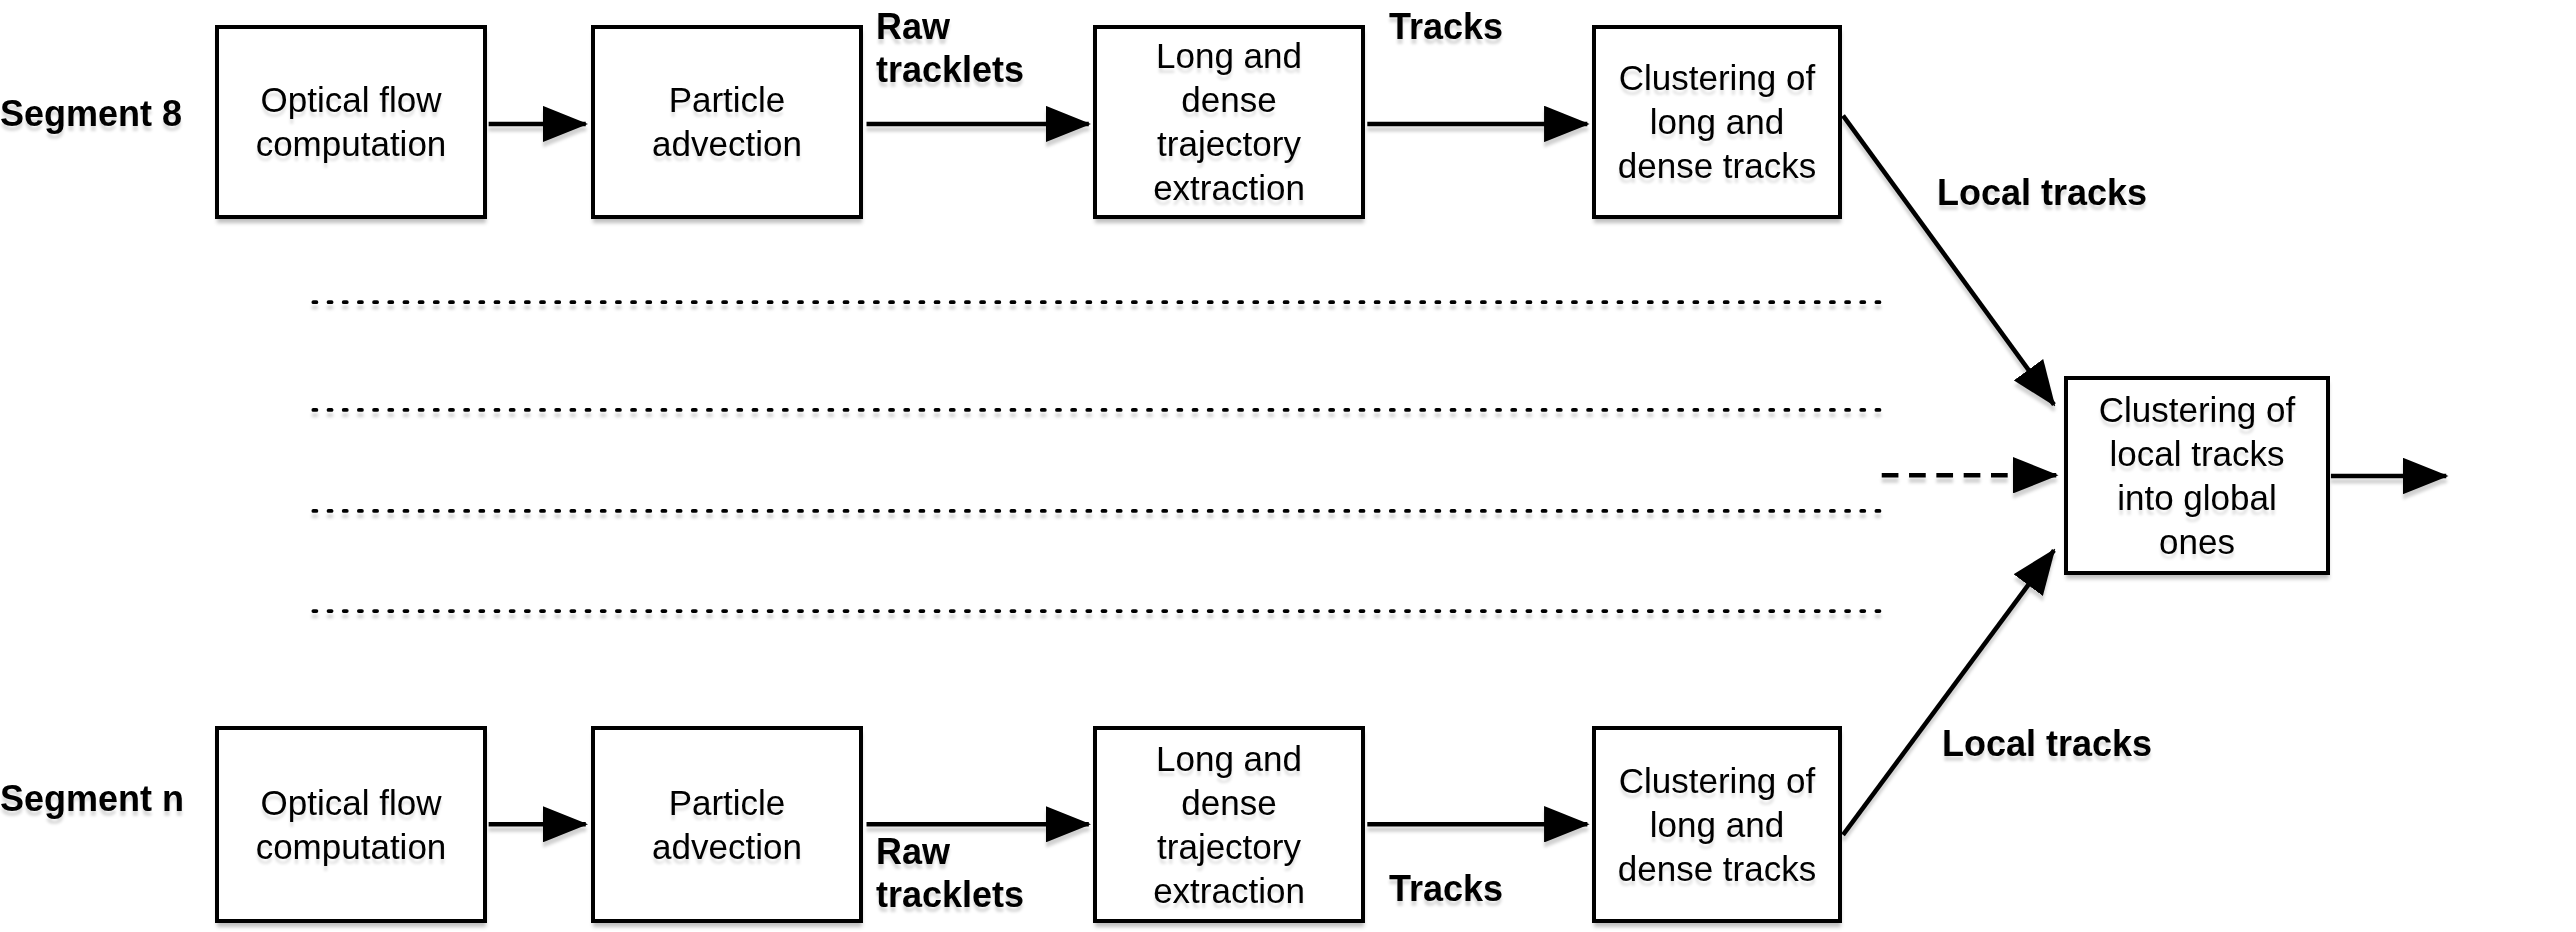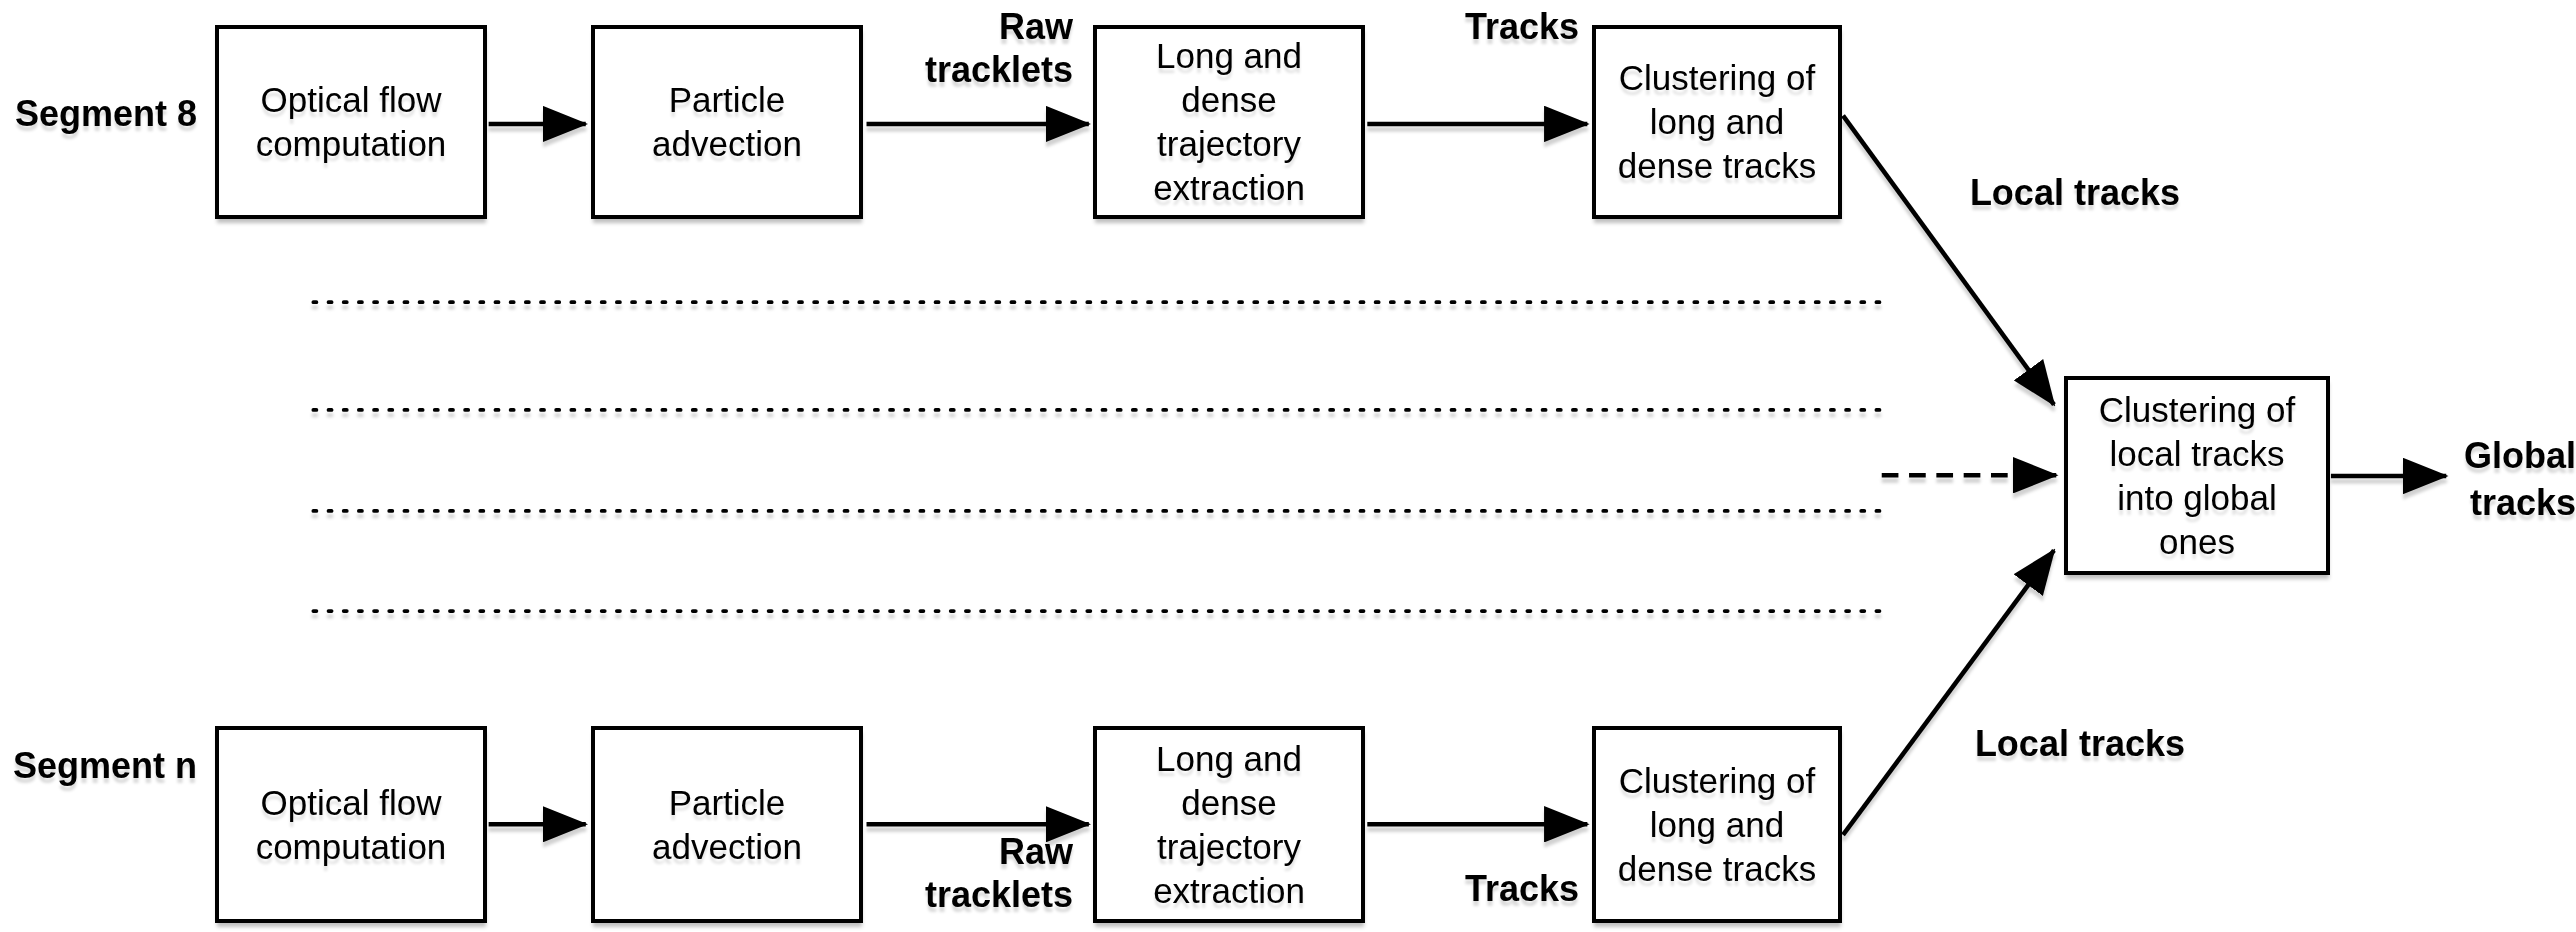--- a/index.html
+++ b/index.html
@@ -25,21 +25,21 @@
     line-height:44px;
     font-weight:400;
     box-shadow:0 5.3px 3.8px -1.5px rgba(0,0,0,0.25);
     text-shadow:0 4.6px 3px rgba(0,0,0,0.12);
   }
   .lbl{
     position:absolute;
     font-weight:700;
     font-size:36px;
     line-height:43px;
-    text-align:right;
+    text-align:left;
     white-space:pre-line;
     text-shadow:0 4.6px 3px rgba(0,0,0,0.15);
   }
   .lbl-global{line-height:47px;}
   #connectors{position:absolute;left:0;top:0;}
   #connectors line{filter:drop-shadow(0 7px 2px rgba(0,0,0,0.18));}
 </style>
 </head>
 <body>
 
@@ -67,21 +67,21 @@
 
     <line x1="2429" y1="152" x2="2707" y2="533" stroke="#000" stroke-width="6" marker-end="url(#ah)"></line>
     <line x1="2429" y1="1100" x2="2707" y2="725" stroke="#000" stroke-width="6" marker-end="url(#ah)"></line>
 
     <line x1="2480" y1="626" x2="2710" y2="626" stroke="#000" stroke-width="6" stroke-dasharray="22 14" marker-end="url(#ah)"></line>
 
     <line x1="3072" y1="627" x2="3224" y2="627" stroke="#000" stroke-width="6" marker-end="url(#ah)"></line>
   </svg>
 
   <div class="lbl" style="left:0px;top:92px;width:197px;">Segment 8</div>
-  <div class="lbl" style="left:0px;top:744px;width:197px;">Segment n</div>
+  <div class="lbl" style="left:0px;top:777px;width:197px;">Segment n</div>
 
   <div class="box" style="left:215px;top:25px;width:272px;height:194px;">Optical flow
 computation</div>
   <div class="box" style="left:591px;top:25px;width:272px;height:194px;">Particle
 advection</div>
   <div class="box" style="left:1093px;top:25px;width:272px;height:194px;">Long and
 dense
 trajectory
 extraction</div>
   <div class="box" style="left:1592px;top:25px;width:250px;height:194px;">Clustering of
@@ -108,17 +108,15 @@
   <div class="lbl" style="left:876px;top:4.6px;width:197px;">Raw
 tracklets</div>
   <div class="lbl" style="left:1389px;top:5.3px;width:190px;">Tracks</div>
   <div class="lbl" style="left:1937px;top:171px;width:243px;">Local tracks</div>
 
   <div class="lbl" style="left:876px;top:830px;width:197px;">Raw
 tracklets</div>
   <div class="lbl" style="left:1389px;top:867px;width:190px;">Tracks</div>
   <div class="lbl" style="left:1942px;top:722px;width:243px;">Local tracks</div>
 
-  <div class="lbl lbl-global" style="left:2452px;top:432px;width:124px;">Global
-tracks</div>
 
 </div>
 
 
 </body></html>

